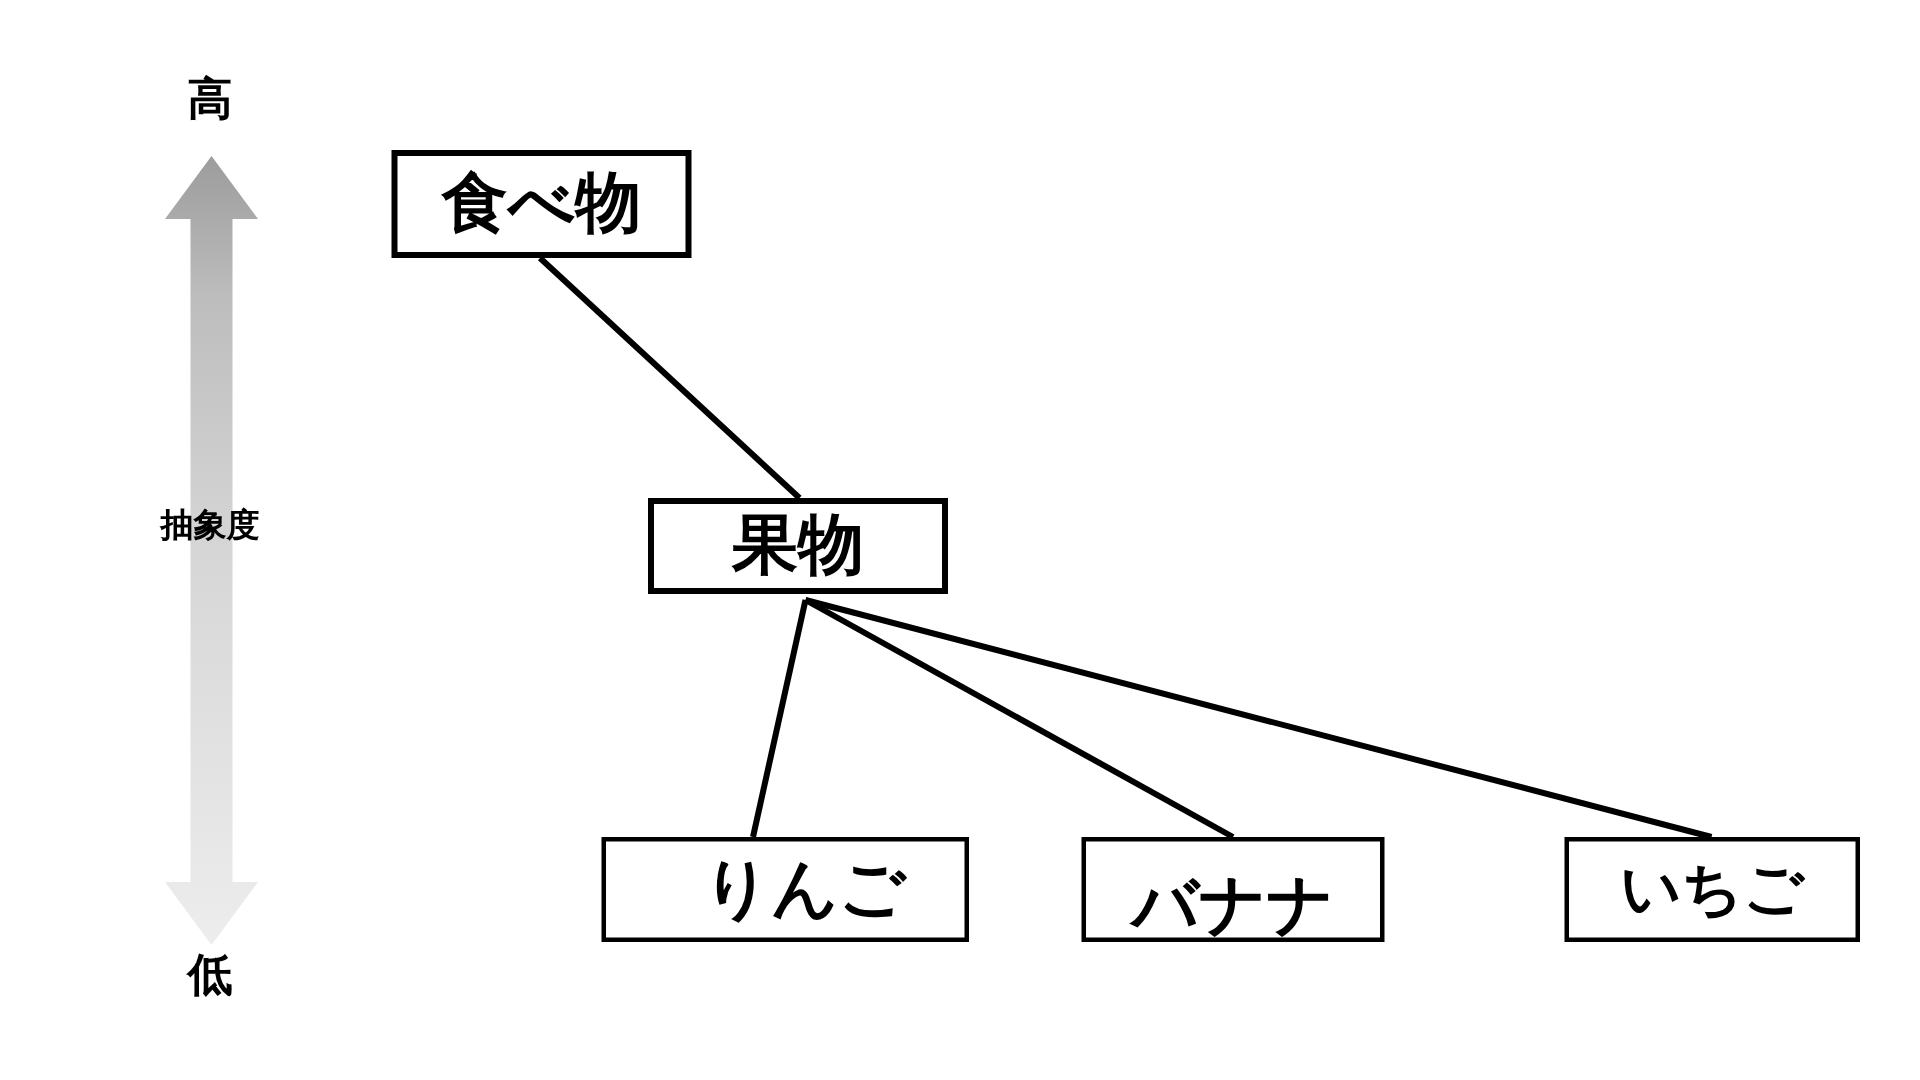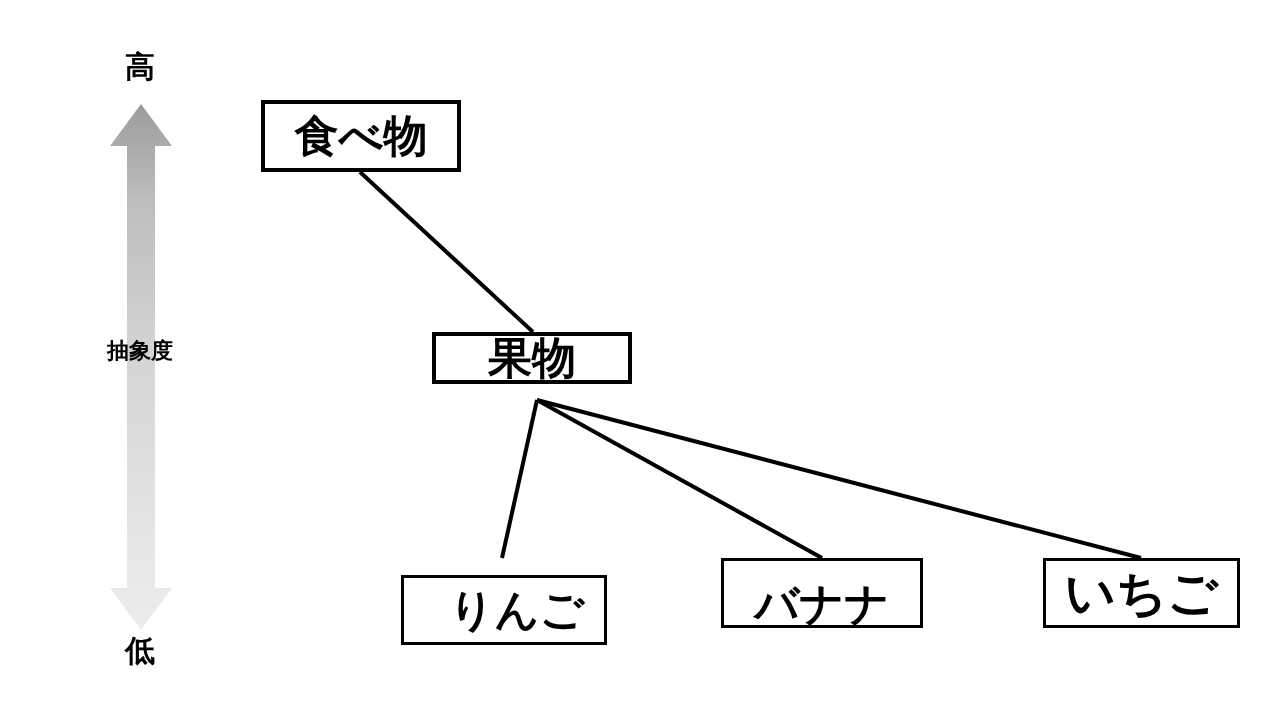--- a/index.html
+++ b/index.html
@@ -92,30 +92,30 @@
     font-weight: bold;
     font-family: "DejaVu Sans", "Liberation Sans", sans-serif;
     white-space: nowrap;
     line-height: 1;
   }
   .node.level-1 { border-width: 4px; }
   .node.level-2 { border-width: 4px; }
   .node.level-3 { border-width: 3px; }
 
   #node-food      { left: 261px; top: 100px; width: 200px; height: 72px; }
-  #node-fruit     { left: 432px; top: 332px; width: 200px; height: 52px; }
-  #node-apple     { left: 401px; top: 575px; width: 206px; height: 70px; padding-left: 26px; }
+  #node-fruit     { left: 432px; top: 332px; width: 200px; height: 64px; }
+  #node-apple     { left: 401px; top: 558px; width: 245px; height: 70px; padding-left: 26px; }
   #node-banana    { left: 721px; top: 558px; width: 202px; height: 70px; }
   #node-strawberry{ left: 1043px; top: 558px; width: 197px; height: 70px; }
 
   #node-food      .node-label { font-size: 44px; text-align: right; }
   #node-fruit     .node-label { font-size: 44px; }
   #node-apple     .node-label { font-size: 44px; }
   #node-banana    .node-label { font-size: 44px; margin-top: 22px; }
-  #node-strawberry .node-label { font-size: 50px; }
+  #node-strawberry .node-label { font-size: 40px; }
 </style>
 </head>
 <body>
 
 <div id="canvas">
 
   <div id="axis-group">
 
     <div class="axis-label" id="axis-label-high">高</div>
 

